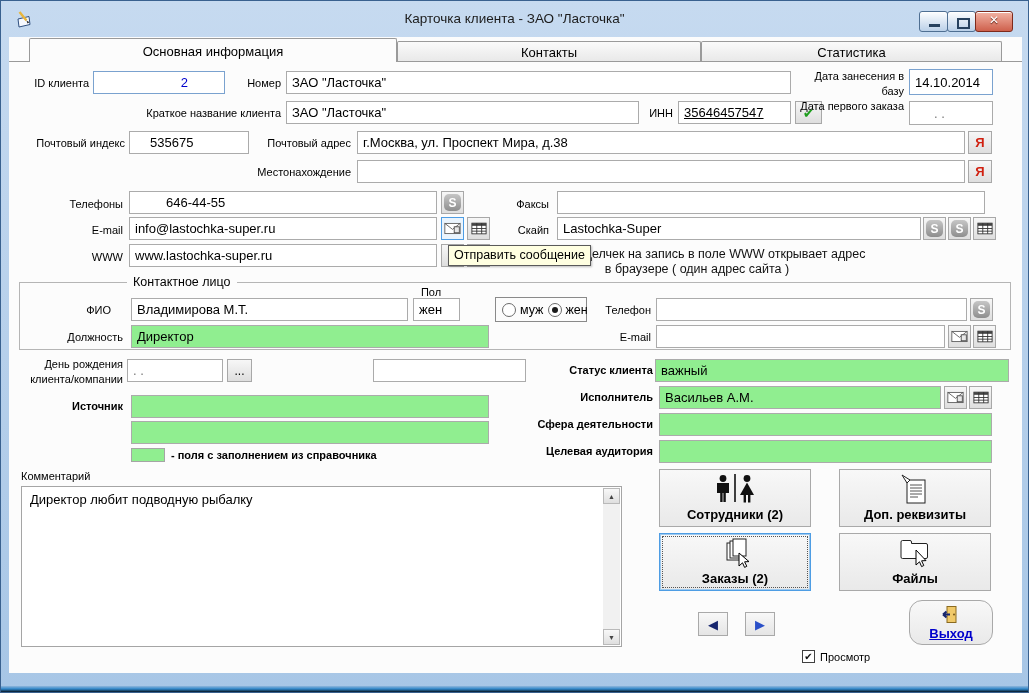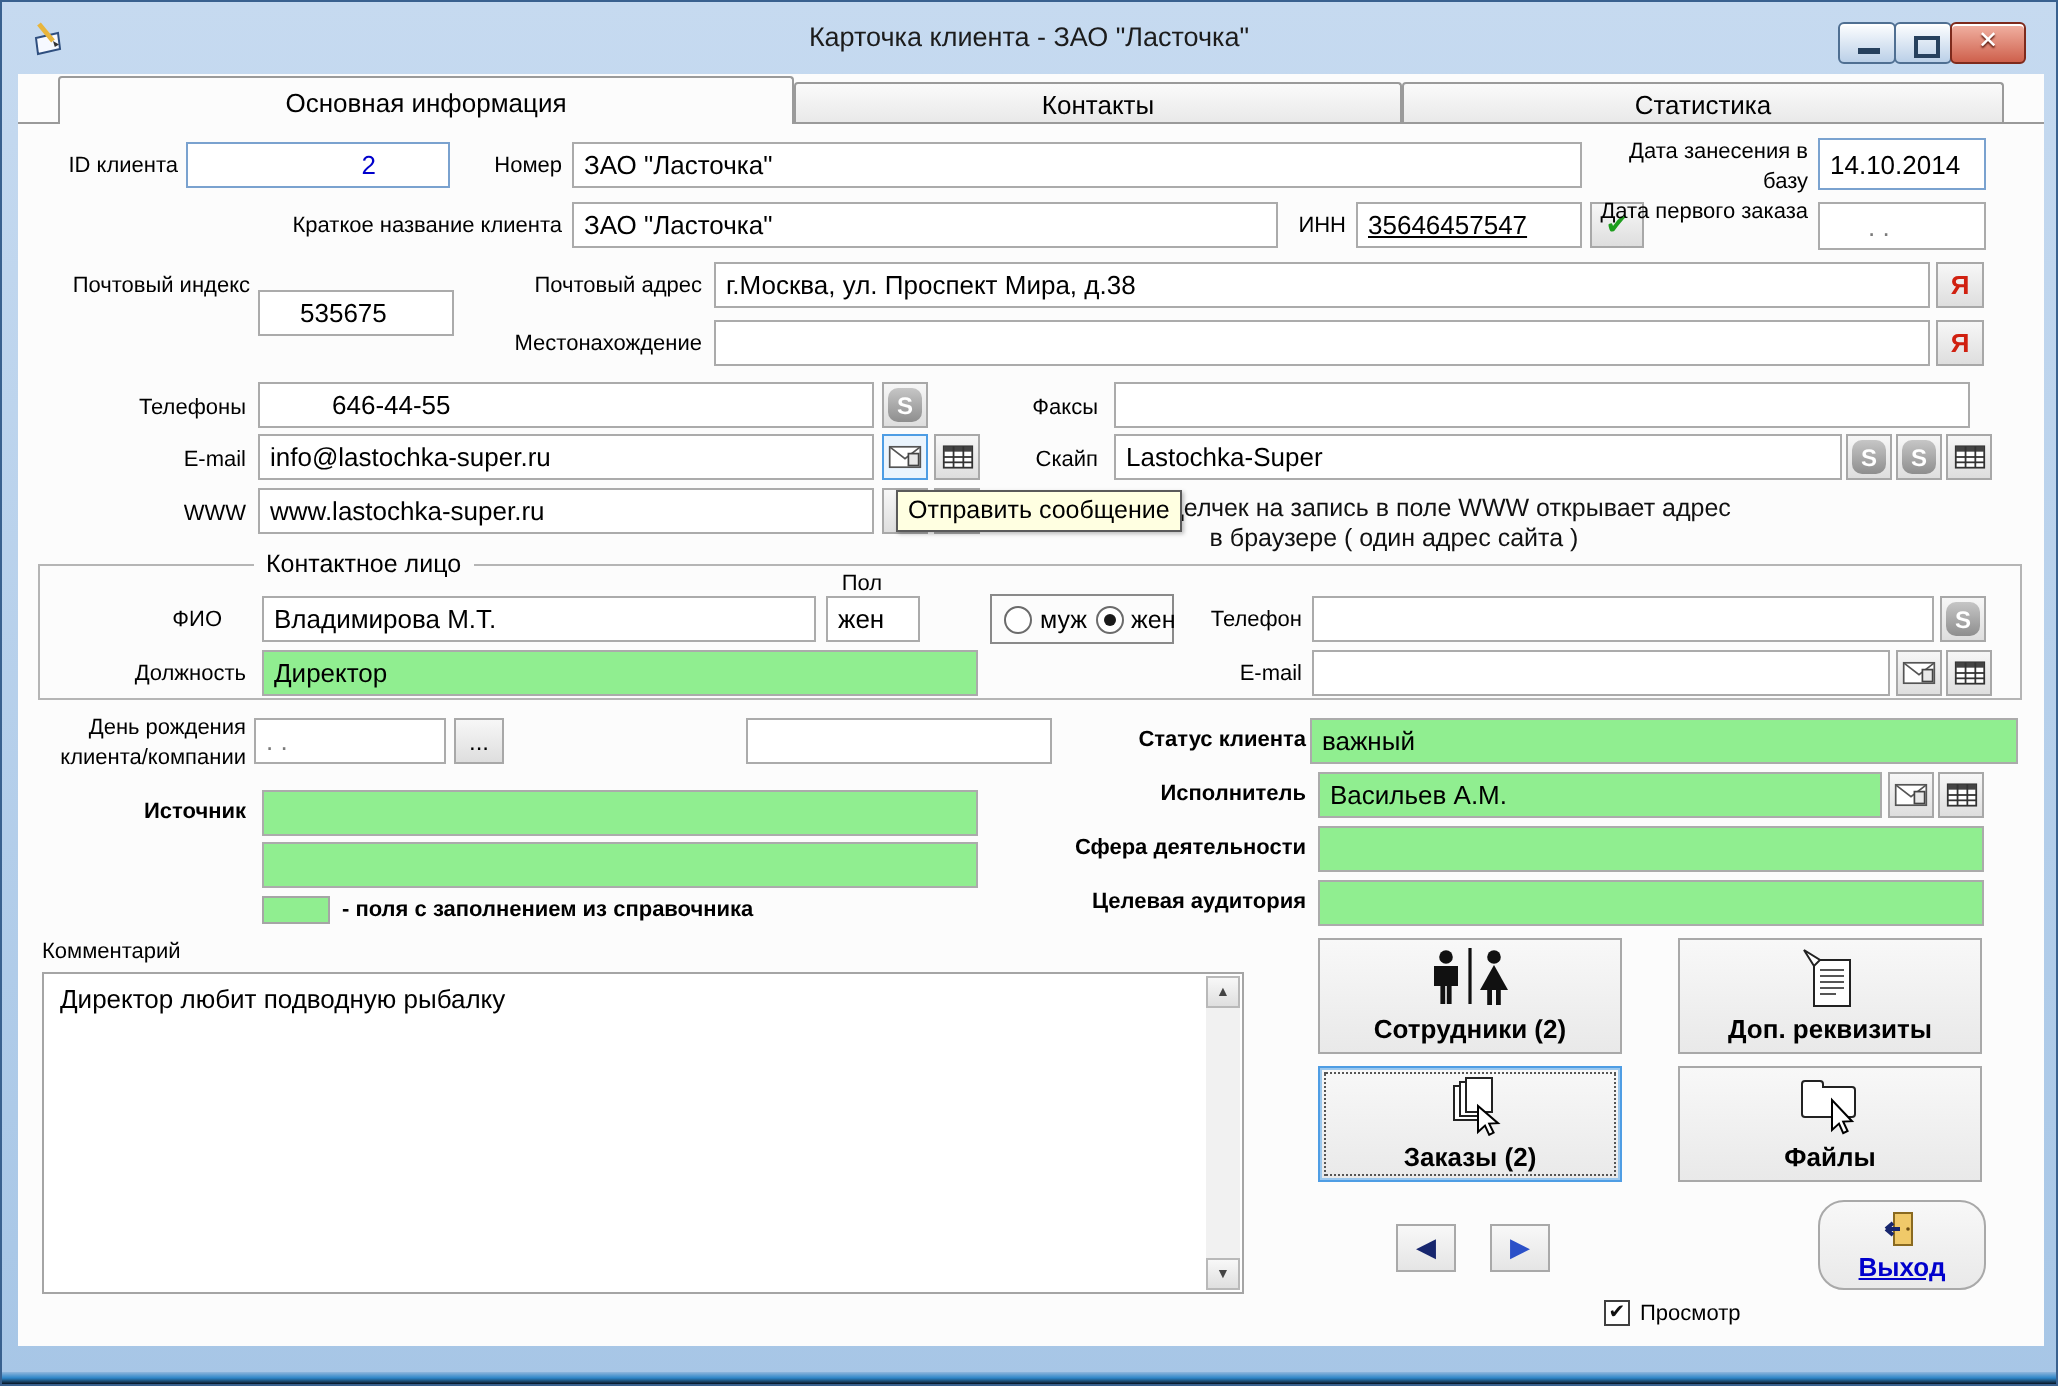--- a/index.html
+++ b/index.html
@@ -113,21 +113,21 @@
   <input class="inp" style="left: 285px; top: 100px; width: 353px; height: 23px;" value="ЗАО &quot;Ласточка&quot;">
   <div class="lbl" style="left:638px;top:105px;width:34px;">ИНН</div>
   <input class="inp" style="left: 677px; top: 100px; width: 113px; height: 23px; text-decoration: underline;" value="35646457547">
   <div class="tool" style="left:794px;top:100px;width:27px;height:23px;">
     <span class="okcheck">✔</span>
   </div>
   <div class="lbl" style="left:795px;top:98px;width:108px;">Дата первого заказа</div>
   <input class="inp dim" style="left: 908px; top: 100px; width: 84px; height: 24px; padding-left: 24px;" value=". .">
 
   <div class="lbl" style="left:6px;top:135px;width:118px;">Почтовый индекс</div>
-  <input class="inp" style="left: 128px; top: 144px; width: 98px; height: 23px; padding-left: 20px;" value="535675">
+  <input class="inp" style="left: 128px; top: 130px; width: 120px; height: 23px; padding-left: 20px;" value="535675">
   <div class="lbl" style="left:248px;top:135px;width:102px;">Почтовый адрес</div>
   <input class="inp" style="left: 356px; top: 130px; width: 608px; height: 23px;" value="г.Москва, ул. Проспект Мира, д.38">
   <div class="tool" style="left:967px;top:130px;width:24px;height:23px;">
     <span class="ya">Я</span>
   </div>
 
   <div class="lbl" style="left:226px;top:164px;width:124px;">Местонахождение</div>
   <input class="inp" style="left: 356px; top: 159px; width: 608px; height: 23px;" value="">
   <div class="tool" style="left:967px;top:159px;width:24px;height:23px;">
     <span class="ya">Я</span>

